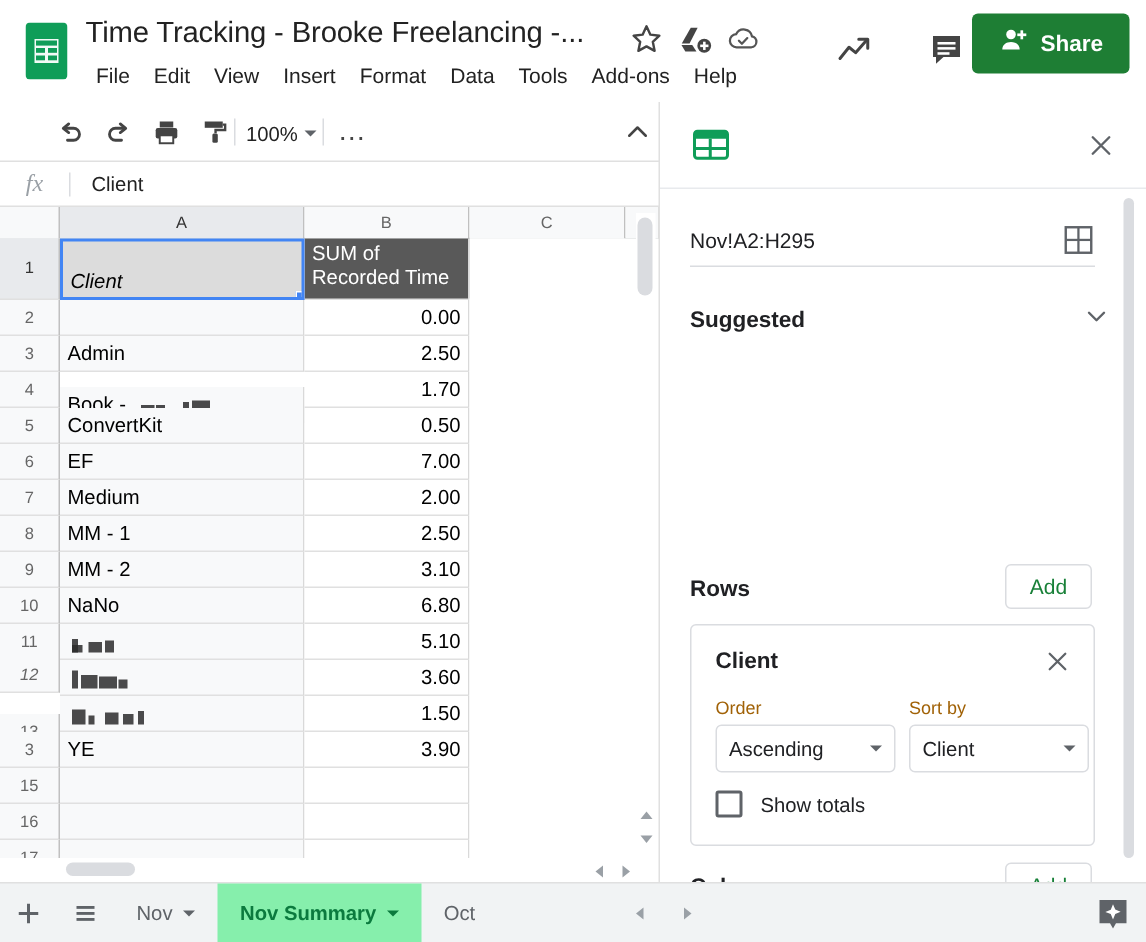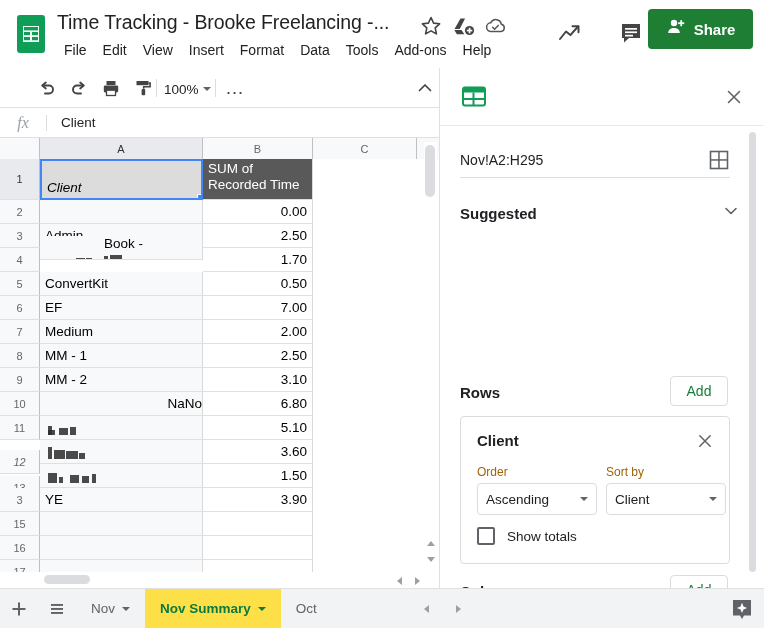--- a/index.html
+++ b/index.html
@@ -187,21 +187,21 @@
   
   .bottombar {
     position:absolute; left:0; top:588px; width:764px; height:40px;
     background:#f1f3f4; border-top:1px solid #e0e0e0; display:flex; align-items:center;
   }
   .bb-btn { width:38px; height:40px; display:flex;align-items:center;justify-content:center;cursor:pointer; }
   .sheet-tab {
     height:40px; display:flex; align-items:center; gap:7px; padding:0 15px;
     font-size:13.5px; color:#5f6368; cursor:pointer; white-space:nowrap;
   }
-  .sheet-tab.active { background:#fde047; color:#0b7a3e; font-weight:bold; }
+  .sheet-tab.active { background:#86efac; color:#0b7a3e; font-weight:bold; }
   #explore-btn {
     position:absolute; right:10px; top:8px; width:24px; height:24px; cursor:pointer;
   }
   #bb-nav-lf { position:absolute; left:418px; top:12px; width:16px;height:16px;
     display:flex;align-items:center;justify-content:center;cursor:pointer;}
   #bb-nav-rt { position:absolute; left:450px; top:12px; width:16px;height:16px;
     display:flex;align-items:center;justify-content:center;cursor:pointer;}
 
   
   #top-right-strip {
@@ -421,21 +421,21 @@
           <div class="cellA" style="top: 62px; height: 24px;"></div>
           <div class="cellB" style="top: 62px; height: 24px;">0.00</div>
           <div class="cellC" style="top: 62px; height: 24px;"></div>
           <div class="rowhdr" style="top: 86px; height: 24px;">3</div>
           <div class="cellA" style="top: 86px; height: 24px;">
             <span>Admin</span>
           </div>
           <div class="cellB" style="top: 86px; height: 24px;">2.50</div>
           <div class="cellC" style="top: 86px; height: 24px;"></div>
           <div class="rowhdr" style="top: 110px; height: 24px;">4</div>
-          <div class="cellA" style="top: 98px; height: 24px; flex-direction: column;">
+          <div class="cellA" style="top: 120px; height: 24px;">
             <span>Book -</span>
             <span style="position: relative; display: inline-block; height: 14px; margin-left: 6px; width: 110px;">
               <span class="px" style="position: absolute; left: 4px; width: 9px; height: 7px; top: 7px;"></span>
               <span class="px" style="position: absolute; left: 14px; width: 6px; height: 7px; top: 7px;"></span>
               <span class="px" style="position: absolute; left: 24px; width: 5px; height: 5px; top: 9px;"></span>
               <span class="px" style="position: absolute; left: 32px; width: 4px; height: 9px; top: 5px;"></span>
               <span class="px" style="position: absolute; left: 38px; width: 12px; height: 10px; top: 4px;"></span>
               <span class="px" style="position: absolute; left: 52px; width: 5px; height: 4px; top: 10px;"></span>
             </span>
           </div>
@@ -465,37 +465,37 @@
           </div>
           <div class="cellB" style="top: 206px; height: 24px;">2.50</div>
           <div class="cellC" style="top: 206px; height: 24px;"></div>
           <div class="rowhdr" style="top: 230px; height: 24px;">9</div>
           <div class="cellA" style="top: 230px; height: 24px;">
             <span>MM - 2</span>
           </div>
           <div class="cellB" style="top: 230px; height: 24px;">3.10</div>
           <div class="cellC" style="top: 230px; height: 24px;"></div>
           <div class="rowhdr" style="top: 254px; height: 24px;">10</div>
-          <div class="cellA" style="top: 254px; height: 24px; justify-content: flex-end;">
+          <div class="cellA" style="top: 254px; height: 24px;">
             <span>NaNo</span>
           </div>
           <div class="cellB" style="top: 254px; height: 24px;">6.80</div>
           <div class="cellC" style="top: 254px; height: 24px;"></div>
           <div class="rowhdr" style="top: 278px; height: 24px;">11</div>
           <div class="cellA" style="top: 278px; height: 24px;">
             <span style="position: relative; display: inline-block; height: 14px; margin-left: 3px; width: 110px;">
               <span class="px" style="position: absolute; left: 0px; width: 7px; height: 5px; top: 9px;"></span>
               <span class="px" style="position: absolute; left: 0px; width: 4px; height: 9px; top: 5px;"></span>
               <span class="px" style="position: absolute; left: 11px; width: 9px; height: 7px; top: 7px;"></span>
               <span class="px" style="position: absolute; left: 22px; width: 6px; height: 8px; top: 6px;"></span>
             </span>
           </div>
           <div class="cellB" style="top: 278px; height: 24px;">5.10</div>
           <div class="cellC" style="top: 278px; height: 24px;"></div>
-          <div class="rowhdr" style="top: 312px; height: 24px; font-style: italic;">12</div>
+          <div class="rowhdr" style="top: 300px; height: 24px; font-style: italic;">12</div>
           <div class="cellA" style="top: 302px; height: 24px;">
             <span style="position: relative; display: inline-block; height: 14px; margin-left: 3px; width: 110px;">
               <span class="px" style="position: absolute; left: 0px; width: 4px; height: 12px; top: 2px;"></span>
               <span class="px" style="position: absolute; left: 6px; width: 11px; height: 9px; top: 5px;"></span>
               <span class="px" style="position: absolute; left: 18px; width: 12px; height: 8px; top: 6px;"></span>
               <span class="px" style="position: absolute; left: 31px; width: 6px; height: 6px; top: 8px;"></span>
             </span>
           </div>
           <div class="cellB" style="top: 302px; height: 24px;">3.60</div>
           <div class="cellC" style="top: 302px; height: 24px;"></div>

